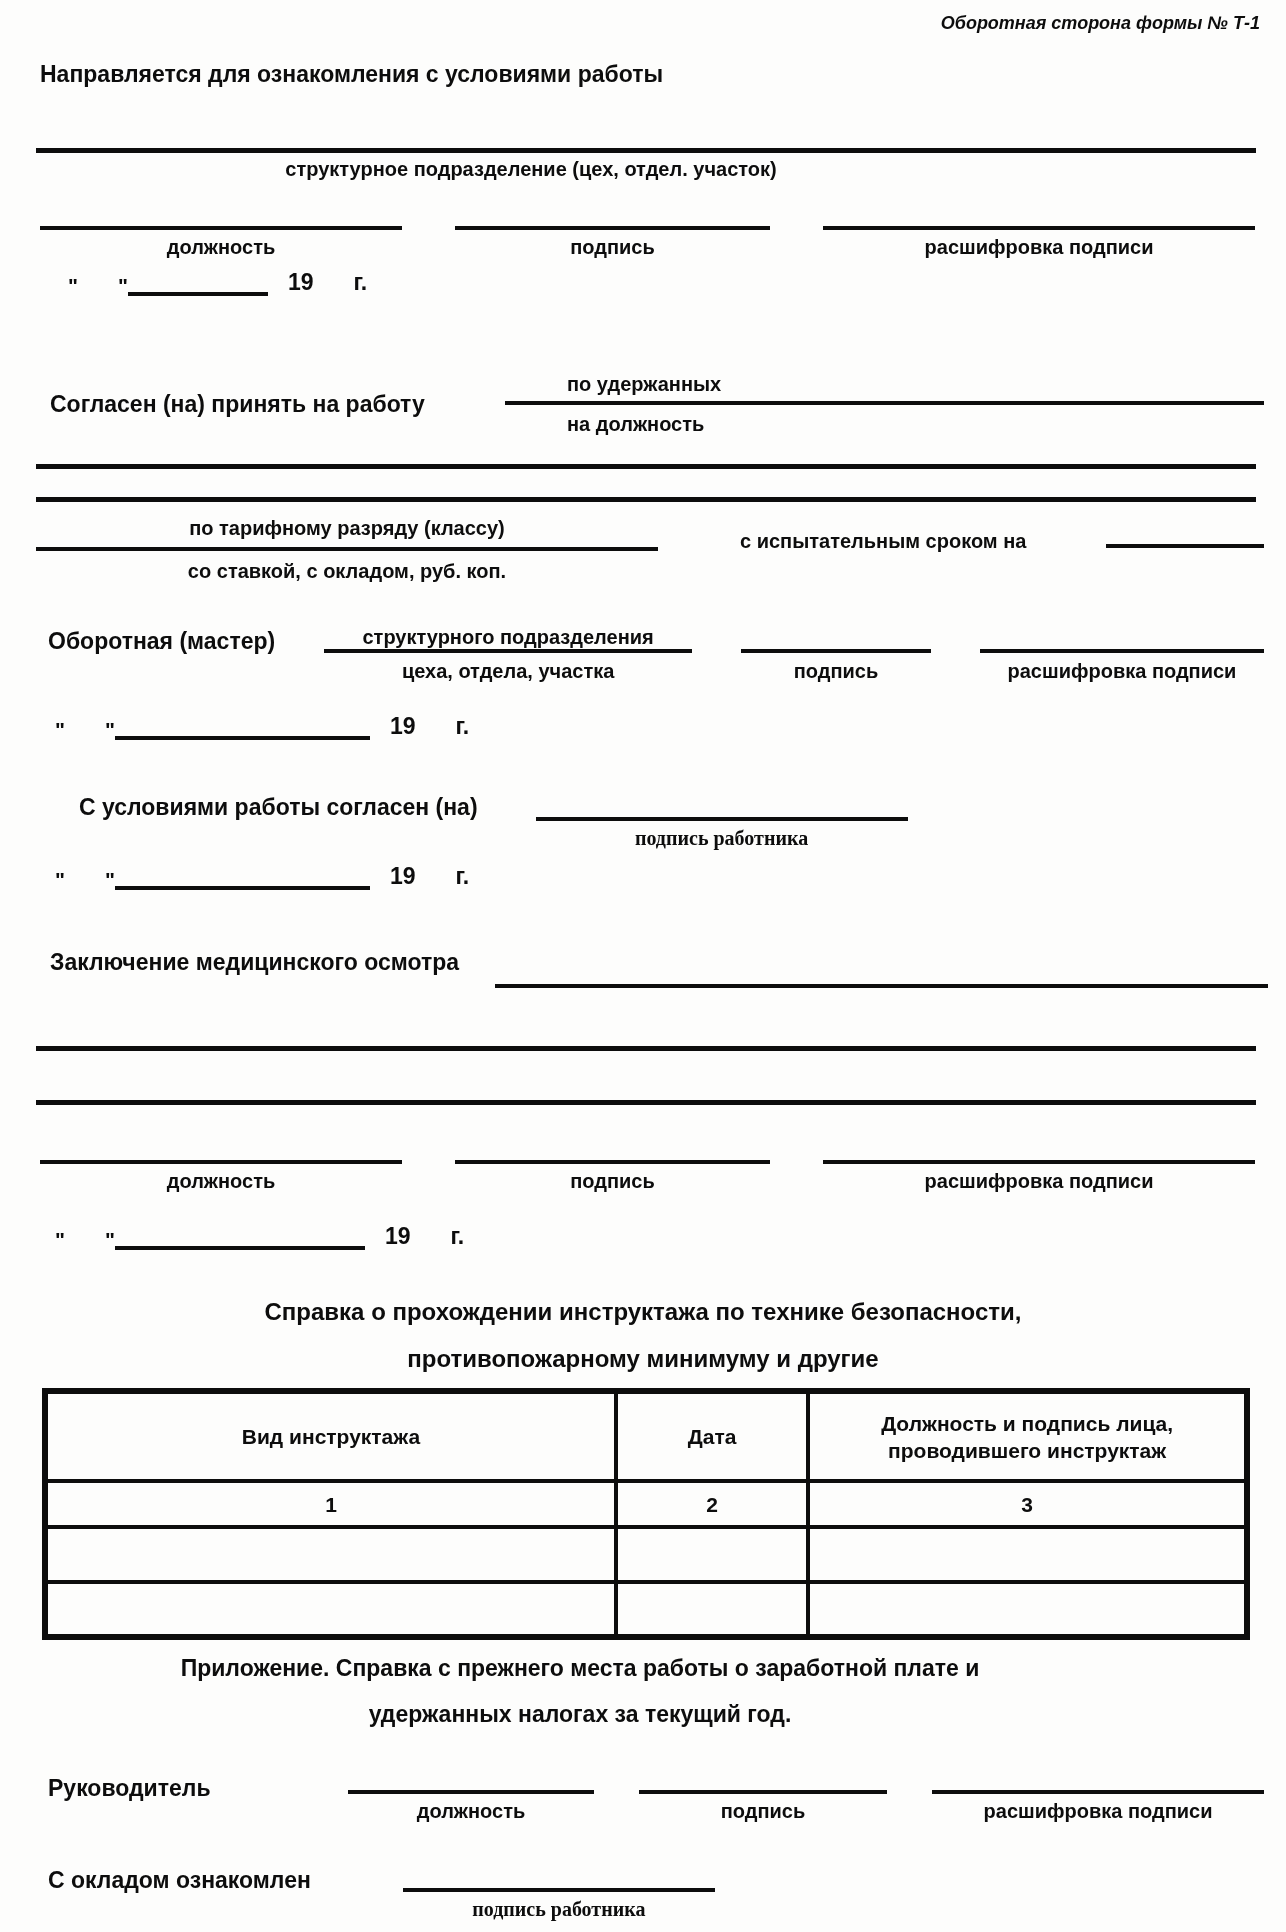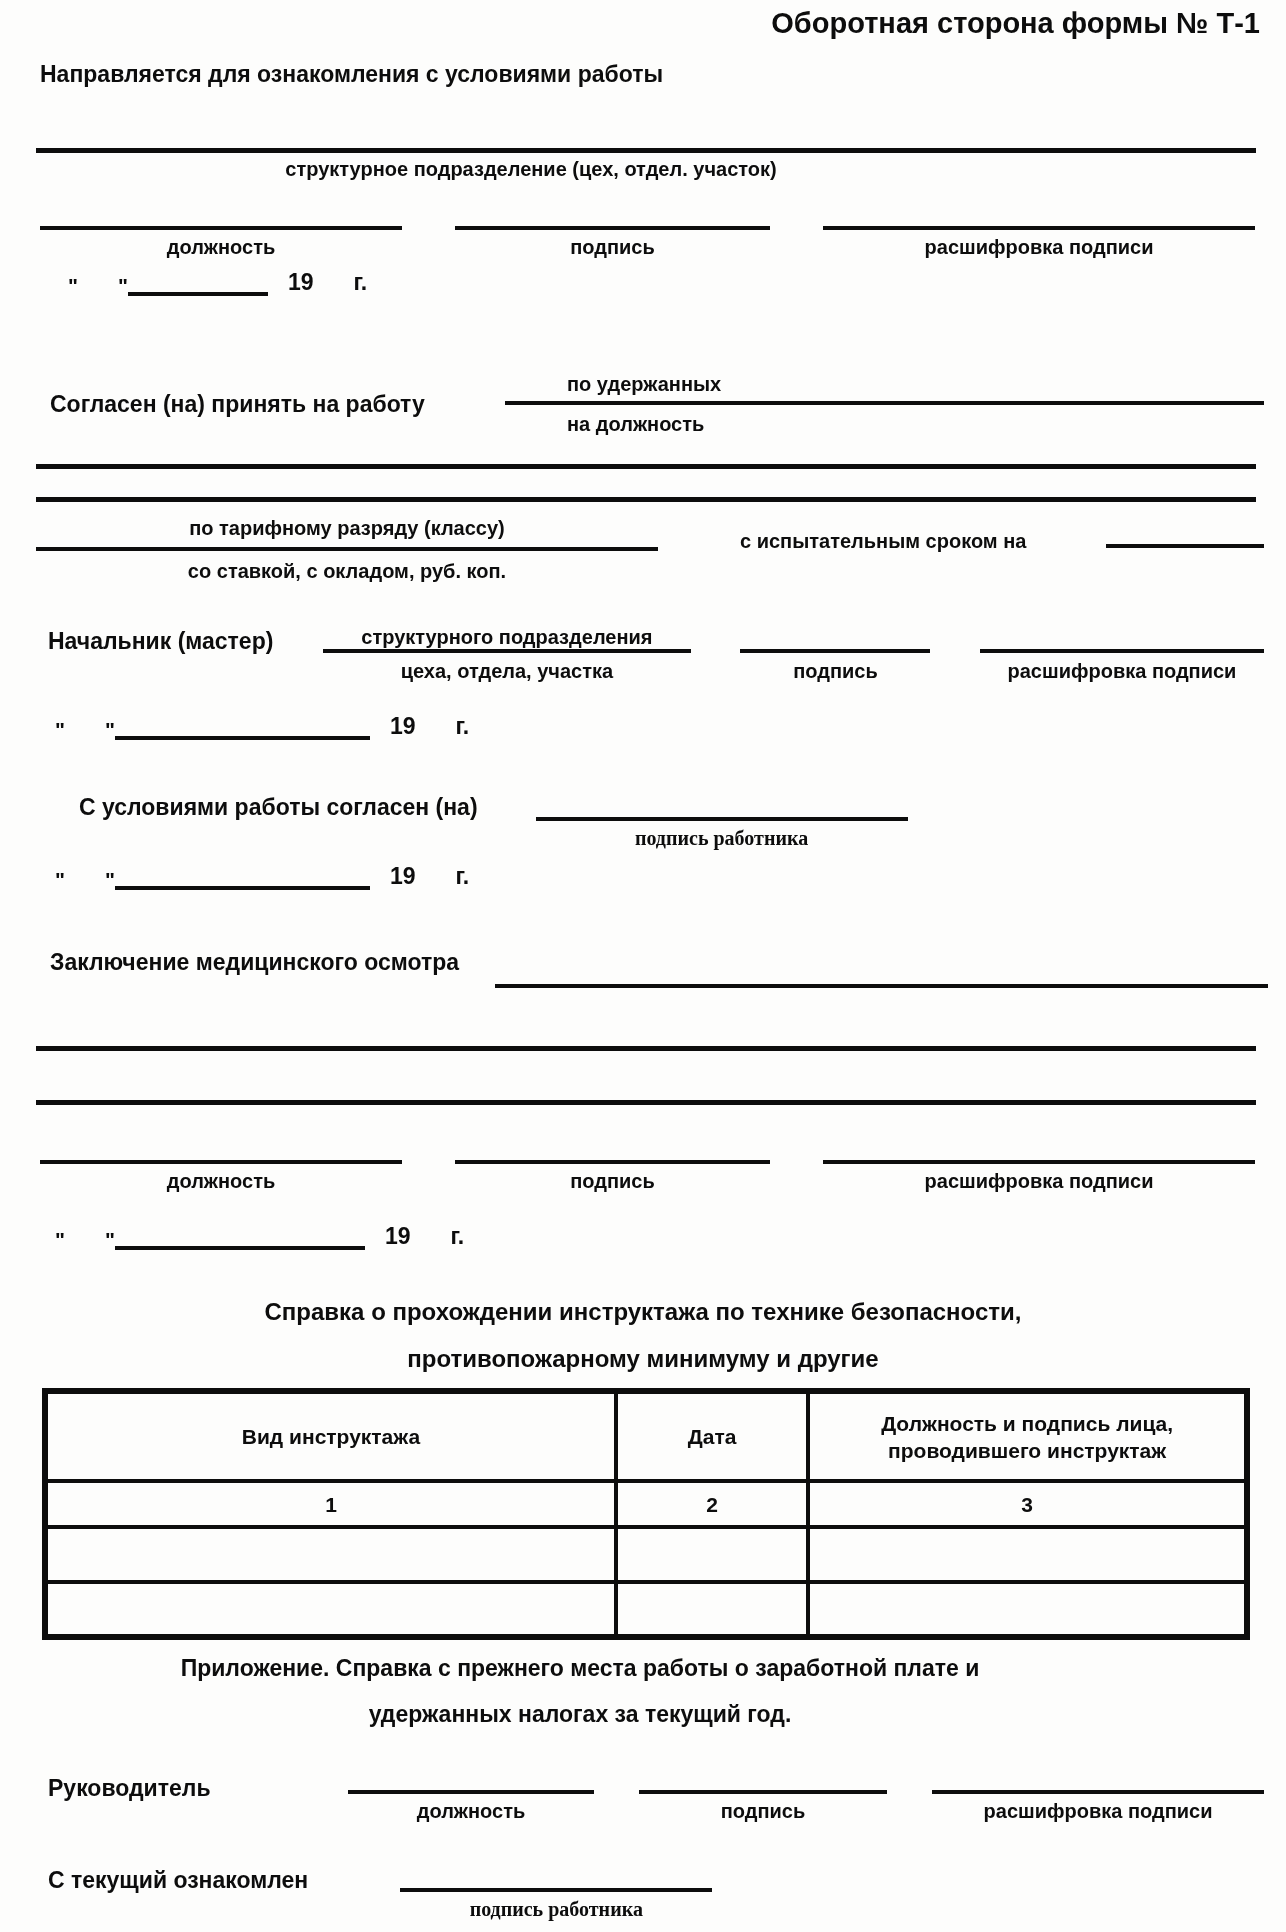--- a/index.html
+++ b/index.html
@@ -9,21 +9,21 @@
     width:1286px; height:1932px;
     margin:0 auto;
     background:#fdfdfc;
     color:#0d0d0d;
     font-family:"Liberation Sans","DejaVu Sans",sans-serif;
     font-weight:700;
     overflow:hidden;
   }
   .abs { position:absolute; }
   .t23 { font-size:23px; line-height:28px; }
-  .t22 { font-size:29px; line-height:26px; }
+  .t22 { font-size:18px; line-height:26px;font-style:italic; }
   .t20 { font-size:20px; line-height:24px; }
   .center { text-align:center; }
   .rule  { border-top:5px solid #0d0d0d; }
   .fline { border-top:4px solid #0d0d0d; }
 
   
   .sigrow { left:40px; right:31px; display:flex; justify-content:space-between; }
   .sigrow .cell1 { width:362px; }
   .sigrow .cell2 { width:315px; }
   .sigrow .cell3 { width:432px; }
@@ -151,21 +151,21 @@
       <div class="fline"></div>
       <div class="t20 center under">со ставкой, с окладом, руб. коп.</div>
     </div>
     <div class="right">
       <div class="t20 plabel">с испытательным сроком на</div>
       <div class="shortline"></div>
     </div>
   </div>
 
   <div class="abs chief" style="top:606px;">
-    <div class="lbl t23">Начальник (мастер)</div>
+    <div class="lbl t23">Оборотная (мастер)</div>
     <div class="f1">
       <div class="over t20">структурного подразделения</div>
       <div class="fline"></div>
       <div class="t20 center cap">цеха, отдела, участка</div>
     </div>
     <div class="f2">
       <div class="over t20"></div>
       <div class="fline"></div>
       <div class="t20 center cap">подпись</div>
     </div>
@@ -281,20 +281,20 @@
       <div class="t20 center cap">подпись</div>
     </div>
     <div class="c3">
       <div class="spacer"></div>
       <div class="fline"></div>
       <div class="t20 center cap">расшифровка подписи</div>
     </div>
   </div>
 
   <div class="abs labline" style="top:1866px; left:48px;">
-    <div class="lbl t23">С текущий ознакомлен</div>
+    <div class="lbl t23">С окладом ознакомлен</div>
     <div class="field" style="width:312px; margin-left:92px;">
       <div class="fline" style="margin-top:22px;"></div>
       <div class="t20 center cap">подпись работника</div>
     </div>
   </div>
 
 </div>
 
 </body></html>

